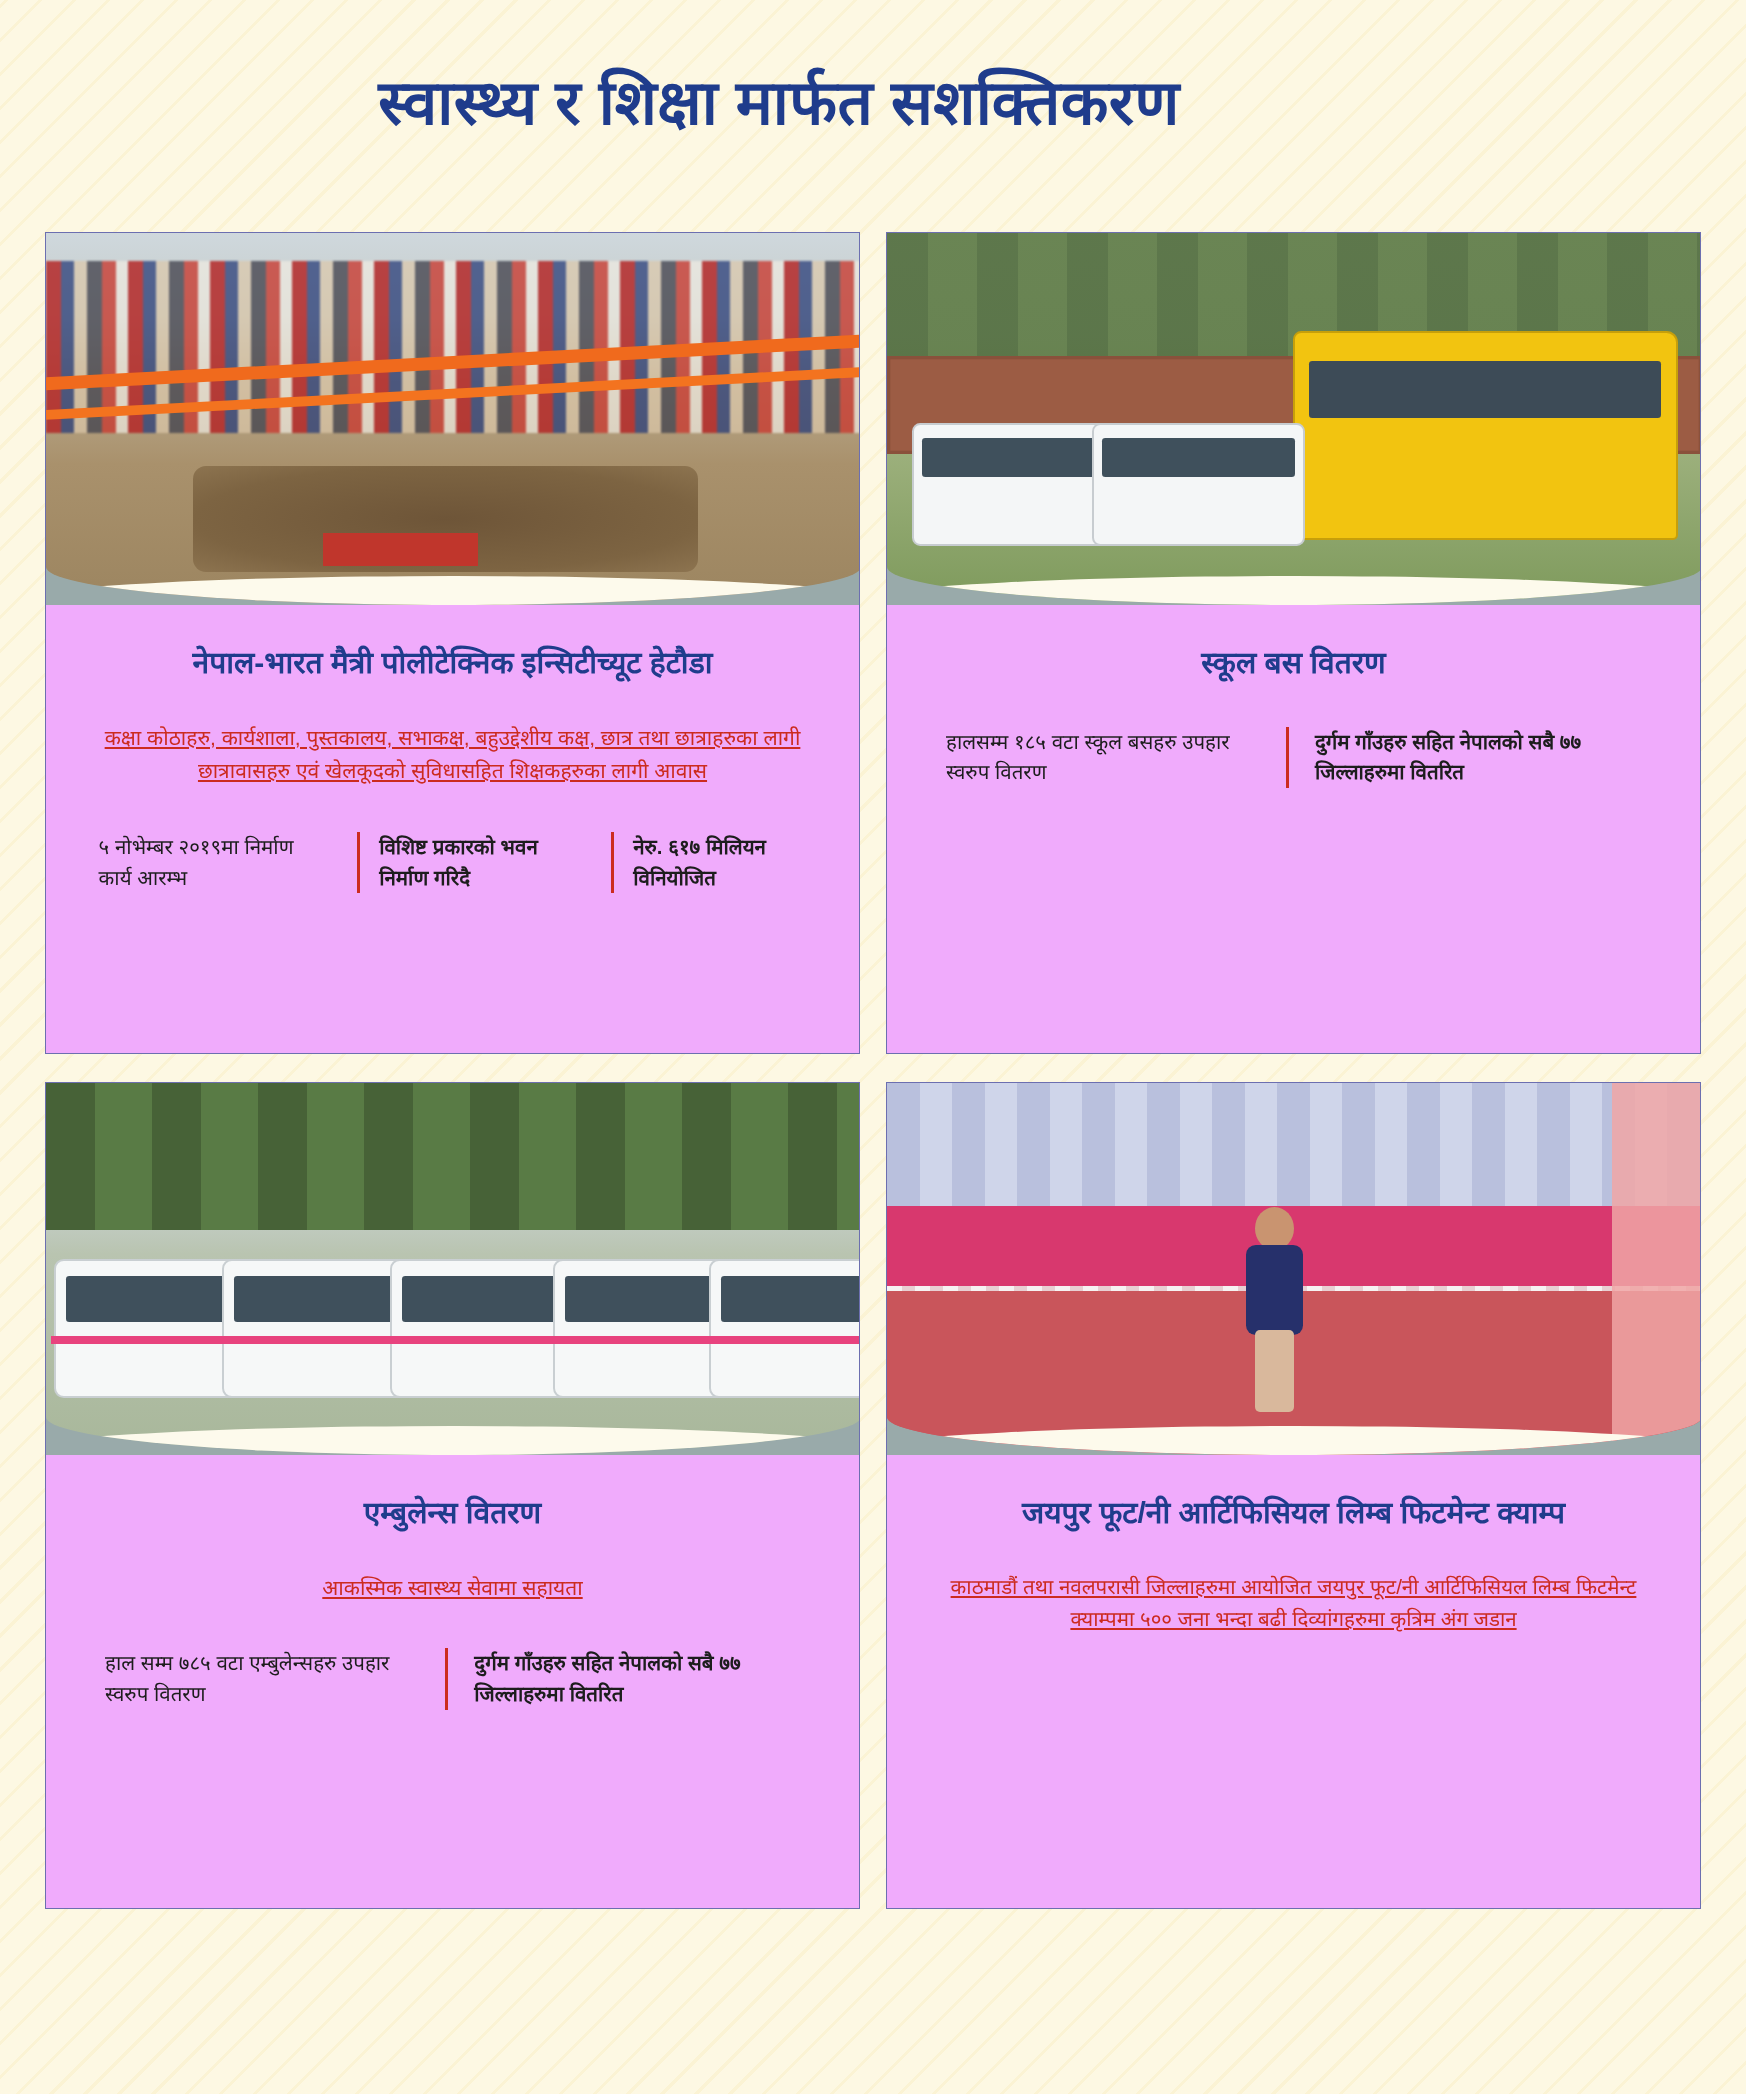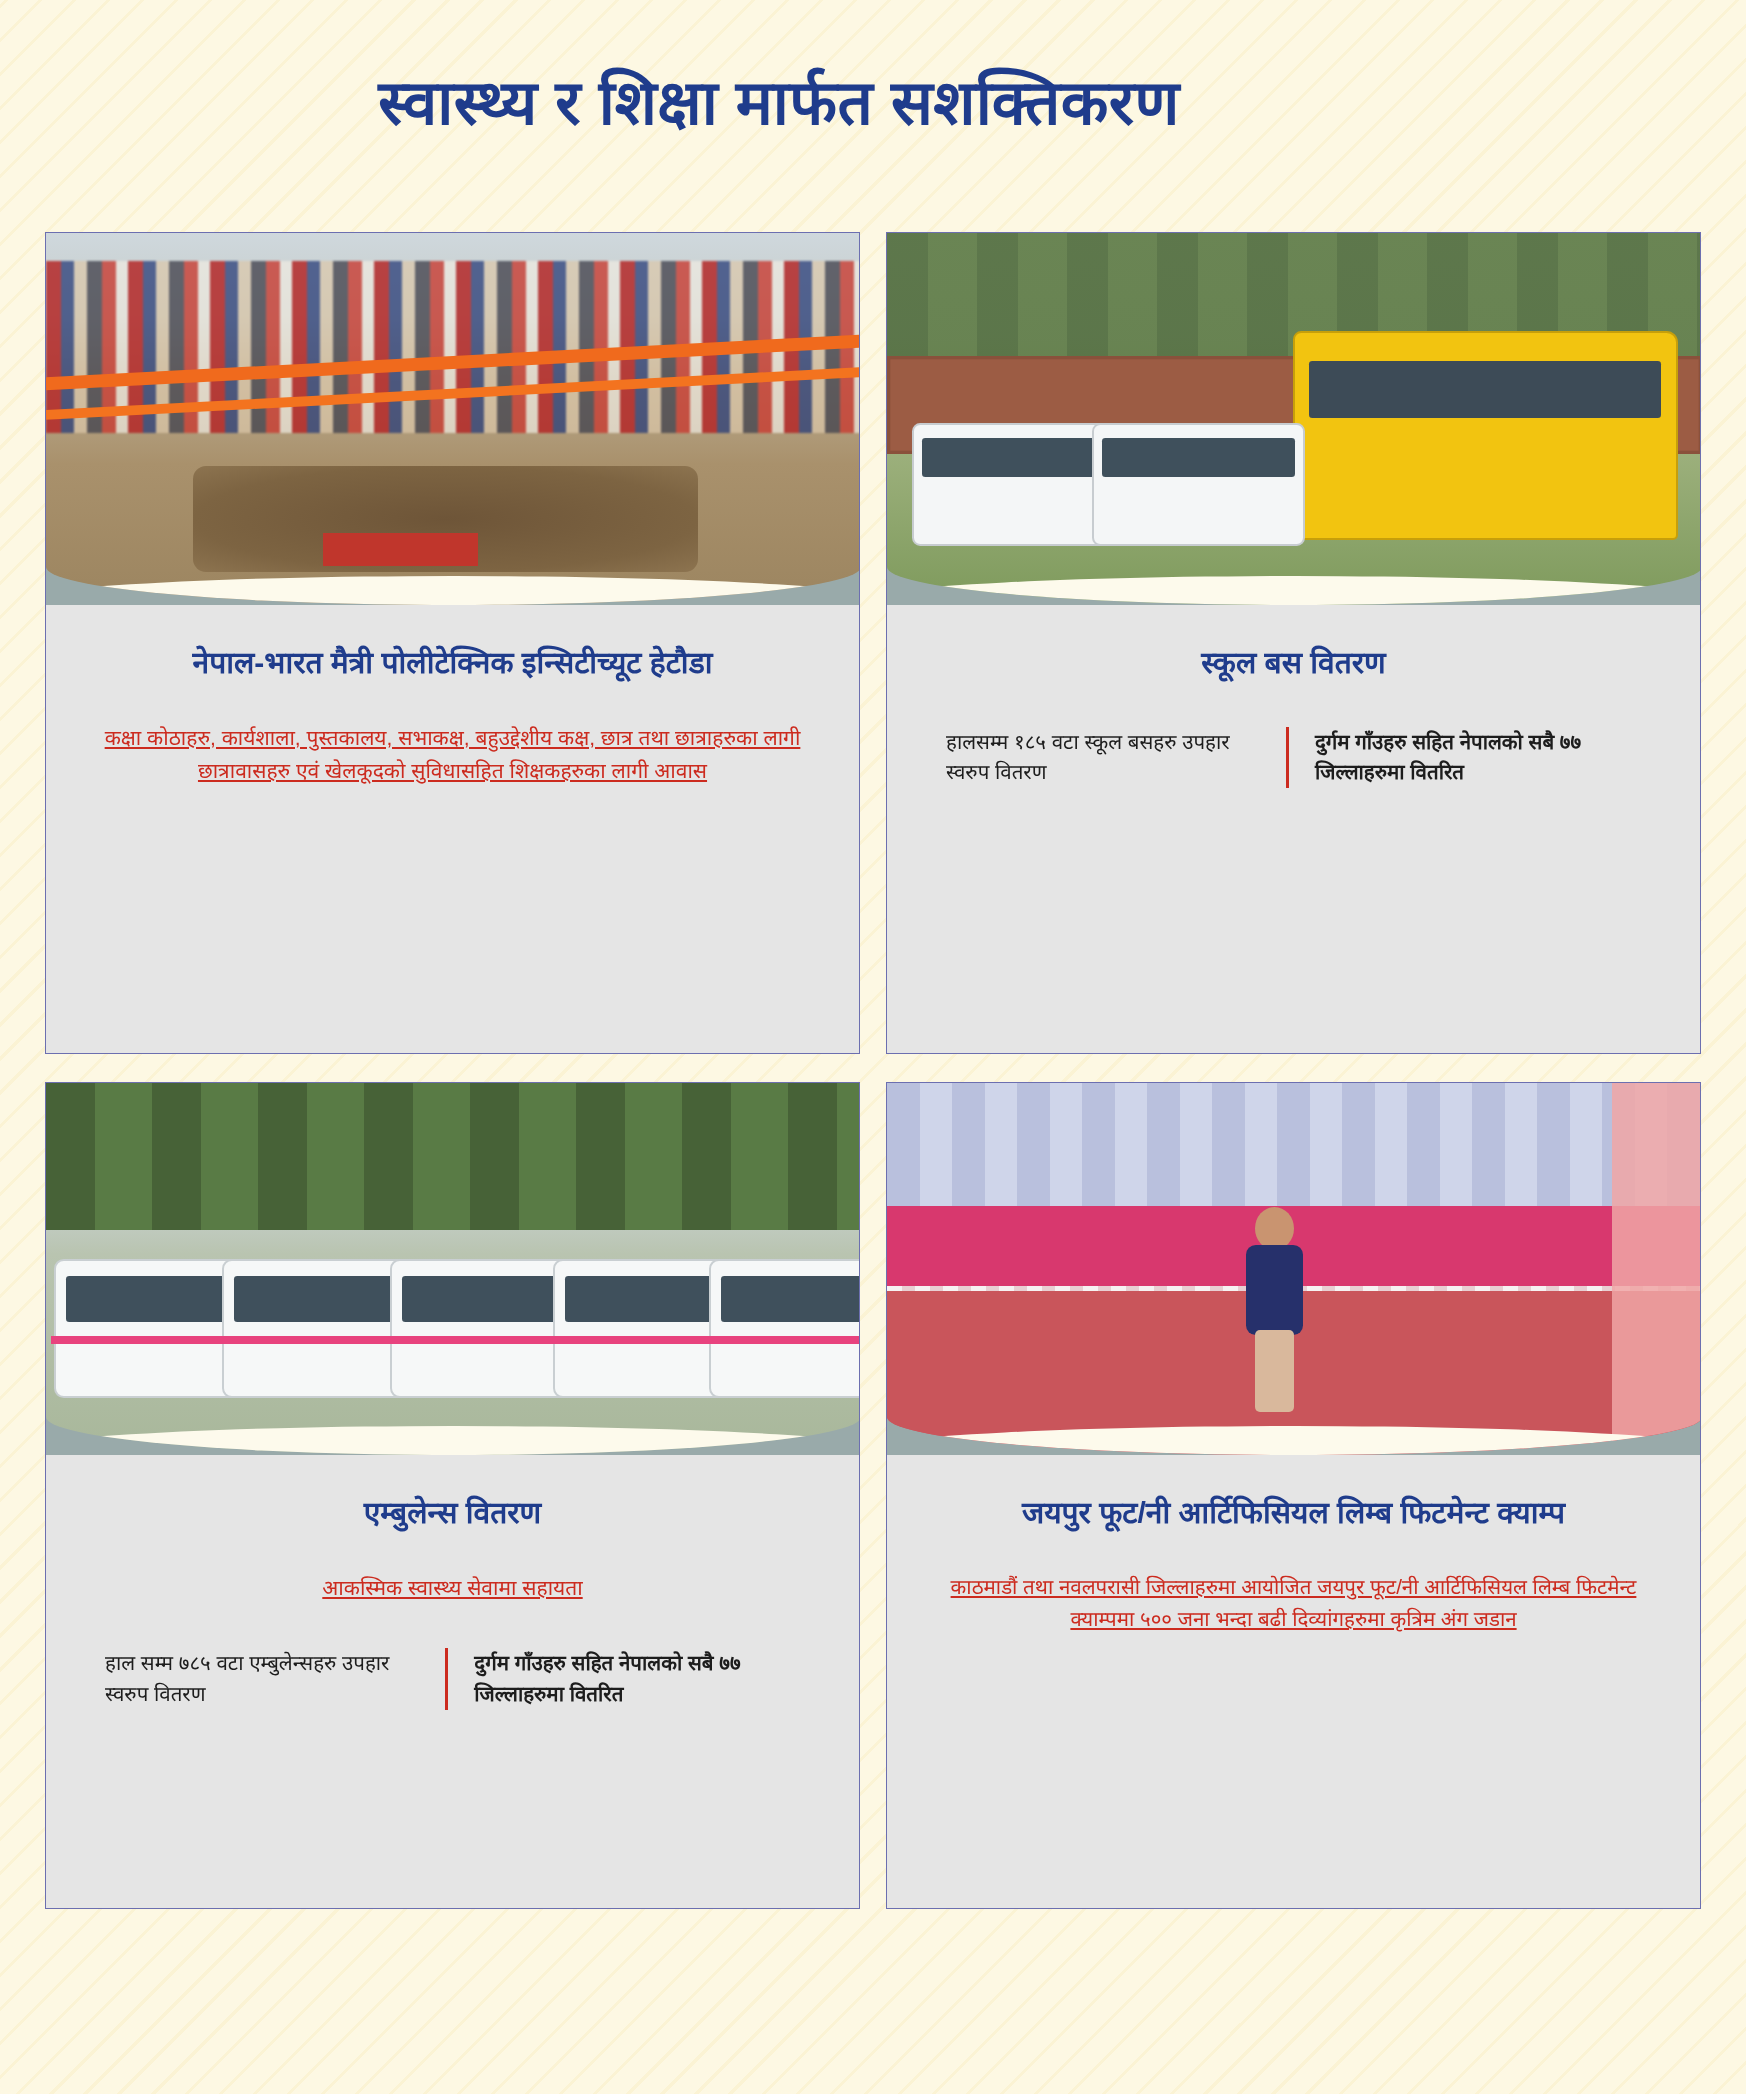--- a/index.html
+++ b/index.html
@@ -44,21 +44,21 @@
     position: absolute;
     top: 232px;
     left: 45px;
     width: 1656px;
     display: flex;
     flex-wrap: wrap;
     gap: 28px 26px;
   }
   .card {
     width: 815px;
-    background: #e5e5e5;
+    background: #f0abfc;
     border: 1.6px solid #6c6fb0;
     position: relative;
     overflow: hidden;
   }
   .card-top { height: 822px; }
   .card-bottom { height: 827px; }
 
   .photo {
     position: relative;
     width: 815px;
@@ -198,20 +198,25 @@
             <div class="people"></div>
             <div class="ribbon"></div>
             <div class="pit"></div>
             <div class="mat"></div>
           </div>
         </div>
       </div>
       <div class="card-body">
         <div class="card-heading">नेपाल-भारत मैत्री पोलीटेक्निक इन्सिटीच्यूट हेटौडा</div>
         <div class="card-sub">कक्षा कोठाहरु, कार्यशाला, पुस्तकालय, सभाकक्ष, बहुउद्देशीय कक्ष, छात्र तथा छात्राहरुका लागी छात्रावासहरु एवं खेलकूदको सुविधासहित शिक्षकहरुका लागी आवास</div>
+        <div class="facts">
+          <div class="fact">५ नोभेम्बर २०१९मा निर्माण कार्य आरम्भ</div>
+          <div class="fact">विशिष्ट प्रकारको भवन निर्माण गरिदै</div>
+          <div class="fact">नेरु. ६१७ मिलियन विनियोजित</div>
+        </div>
       </div>
     </div>
 
     <div class="card card-top">
       <div class="photo">
         <div class="clip">
           <div class="ph-bus">
             <div class="trees"></div>
             <div class="wall"></div>
             <div class="yellowbus"></div>

